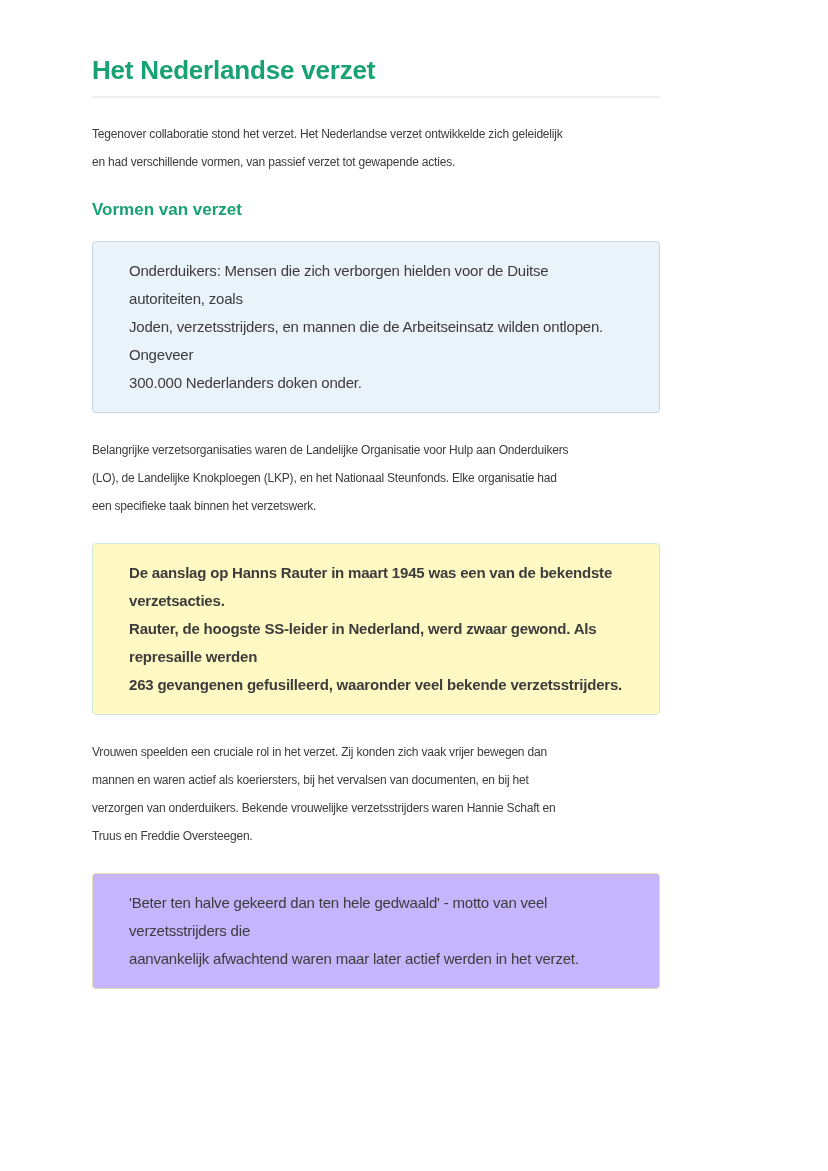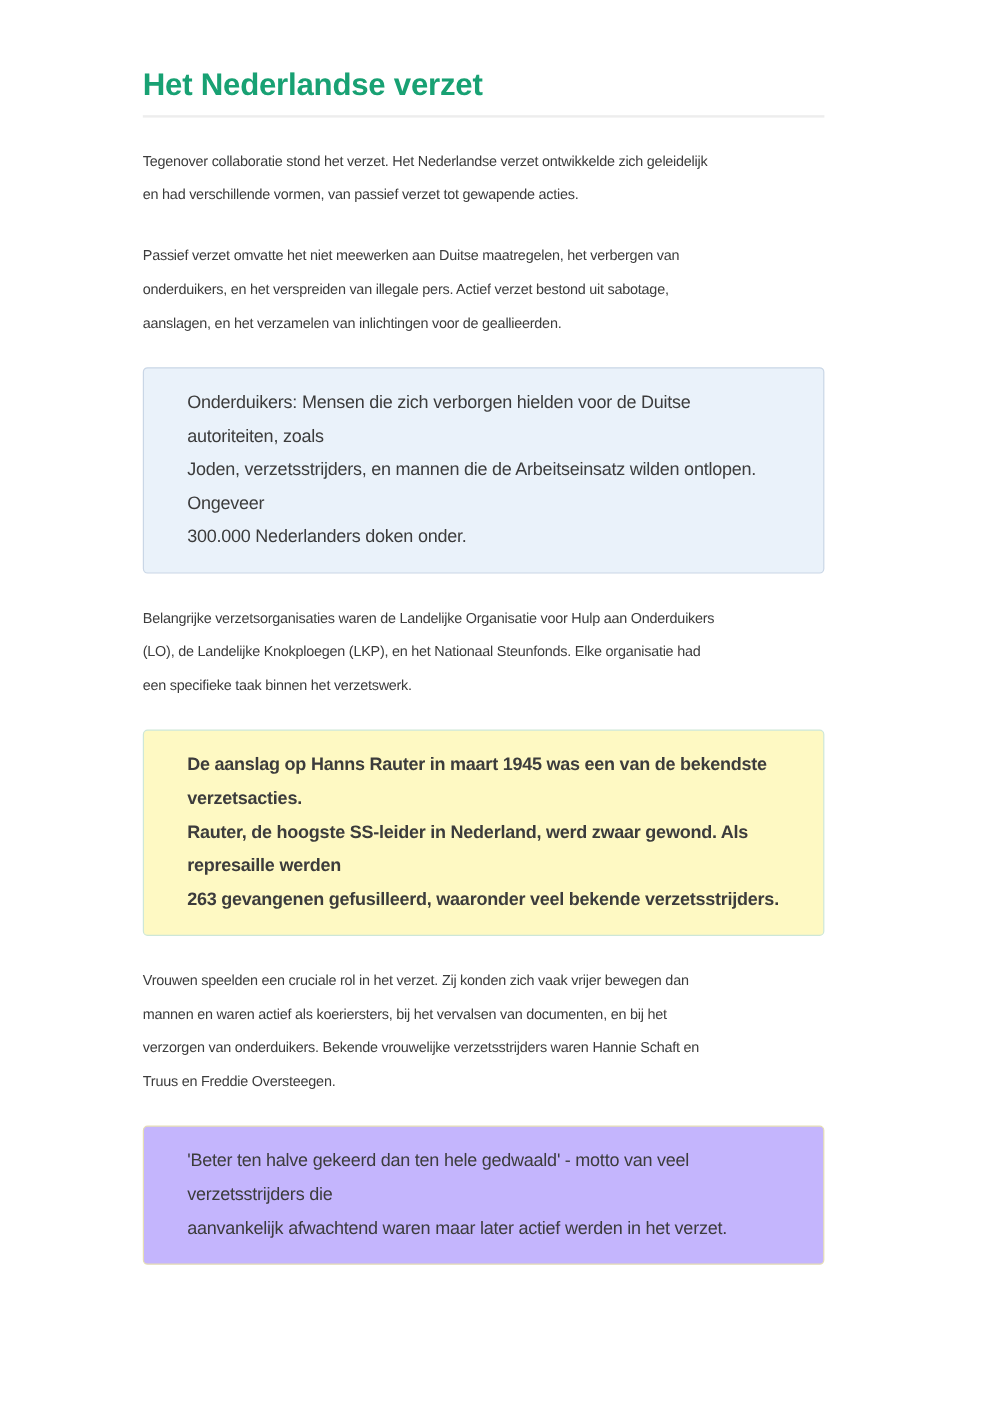--- a/index.html
+++ b/index.html
@@ -6,21 +6,20 @@
   html, body {
     width: 828px;
     height: 1171px;
     background: #ffffff;
     font-family: "Liberation Sans", sans-serif;
     overflow: hidden;
   }
   .page {
     padding: 54px 92px 0 92px;
     width: 752px;
-    margin-left: 27px;
   }
   .doc-title {
     font-size: 26px;
     line-height: 32px;
     font-weight: bold;
     color: #18a173;
     letter-spacing: -0.2px;
     margin-bottom: 10px;
   }
   .title-rule {
@@ -66,24 +65,22 @@
 
 <div class="page">
 
   <h1 class="doc-title">Het Nederlandse verzet</h1>
 
   <hr class="title-rule">
 
   <p class="body-par">Tegenover collaboratie stond het verzet. Het Nederlandse verzet ontwikkelde zich geleidelijk
 en had verschillende vormen, van passief verzet tot gewapende acties.</p>
 
+  <h2 class="section-heading">Vormen van verzet</h2>
 
-  <p class="body-par">Passief verzet omvatte het niet meewerken aan Duitse maatregelen, het verbergen van
-onderduikers, en het verspreiden van illegale pers. Actief verzet bestond uit sabotage,
-aanslagen, en het verzamelen van inlichtingen voor de geallieerden.</p>
 
   <div class="callout blue">
     <p>Onderduikers: Mensen die zich verborgen hielden voor de Duitse autoriteiten, zoals
 Joden, verzetsstrijders, en mannen die de Arbeitseinsatz wilden ontlopen. Ongeveer
 300.000 Nederlanders doken onder.</p>
   </div>
 
   <p class="body-par">Belangrijke verzetsorganisaties waren de Landelijke Organisatie voor Hulp aan Onderduikers
 (LO), de Landelijke Knokploegen (LKP), en het Nationaal Steunfonds. Elke organisatie had
 een specifieke taak binnen het verzetswerk.</p>

